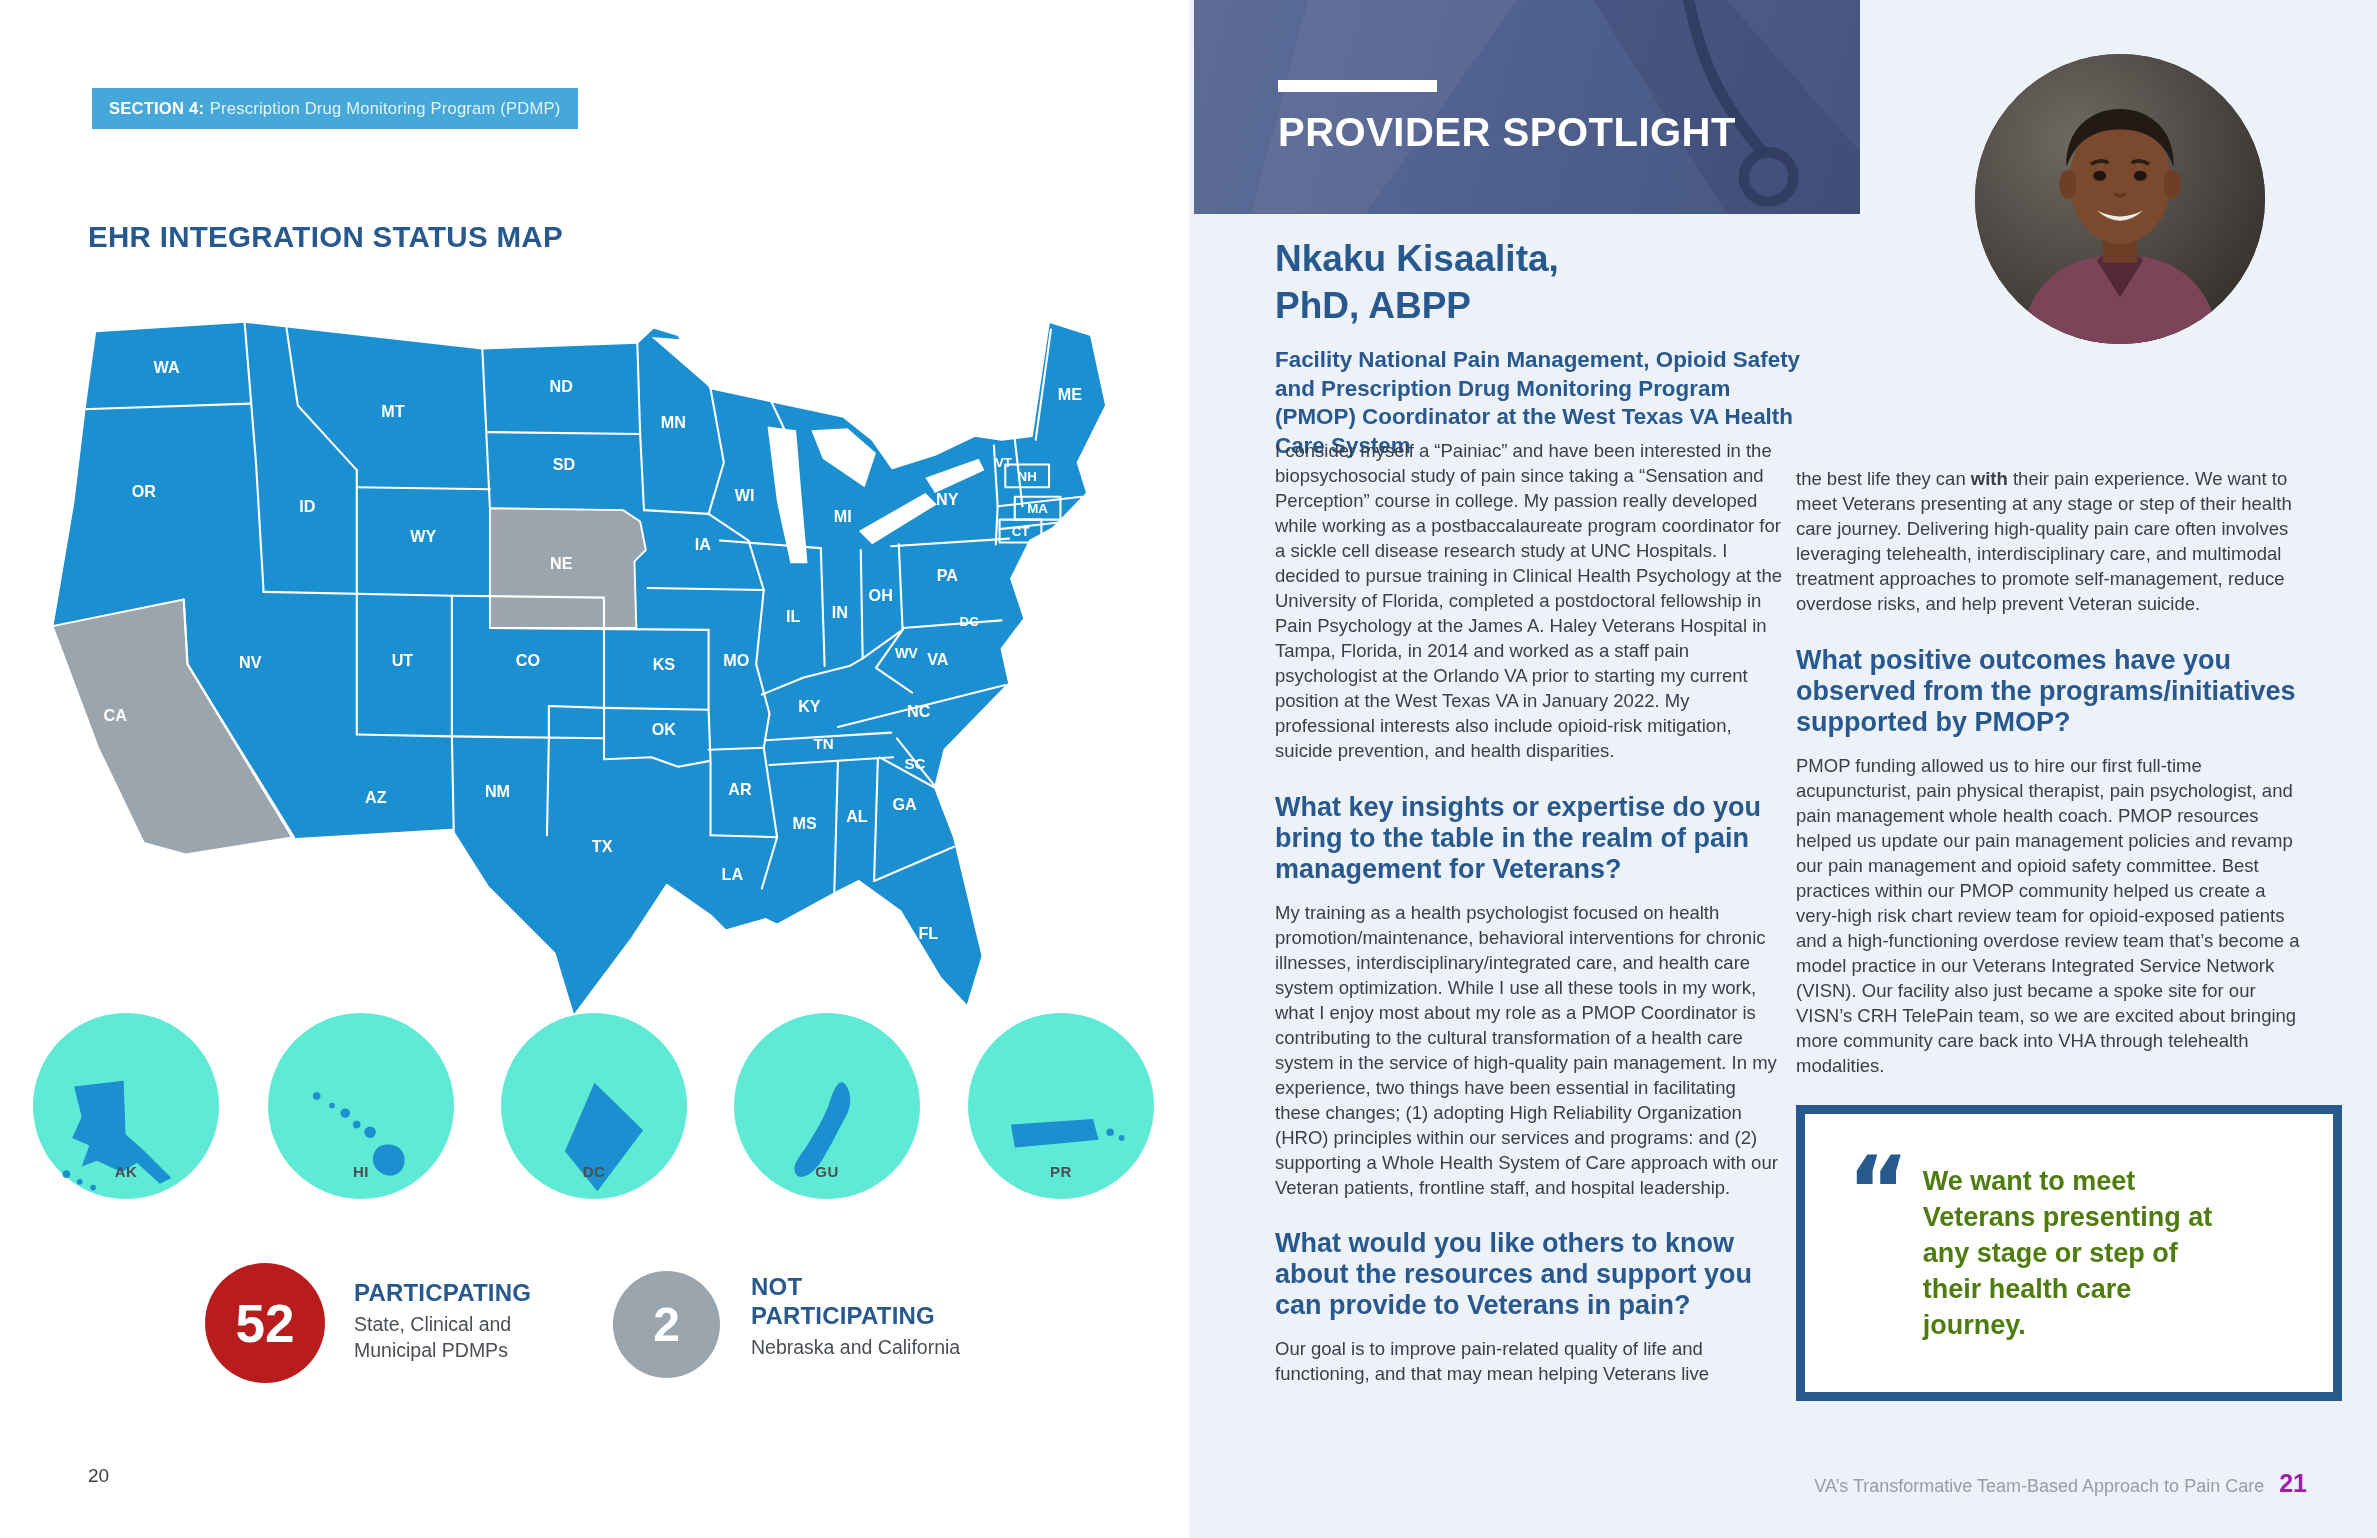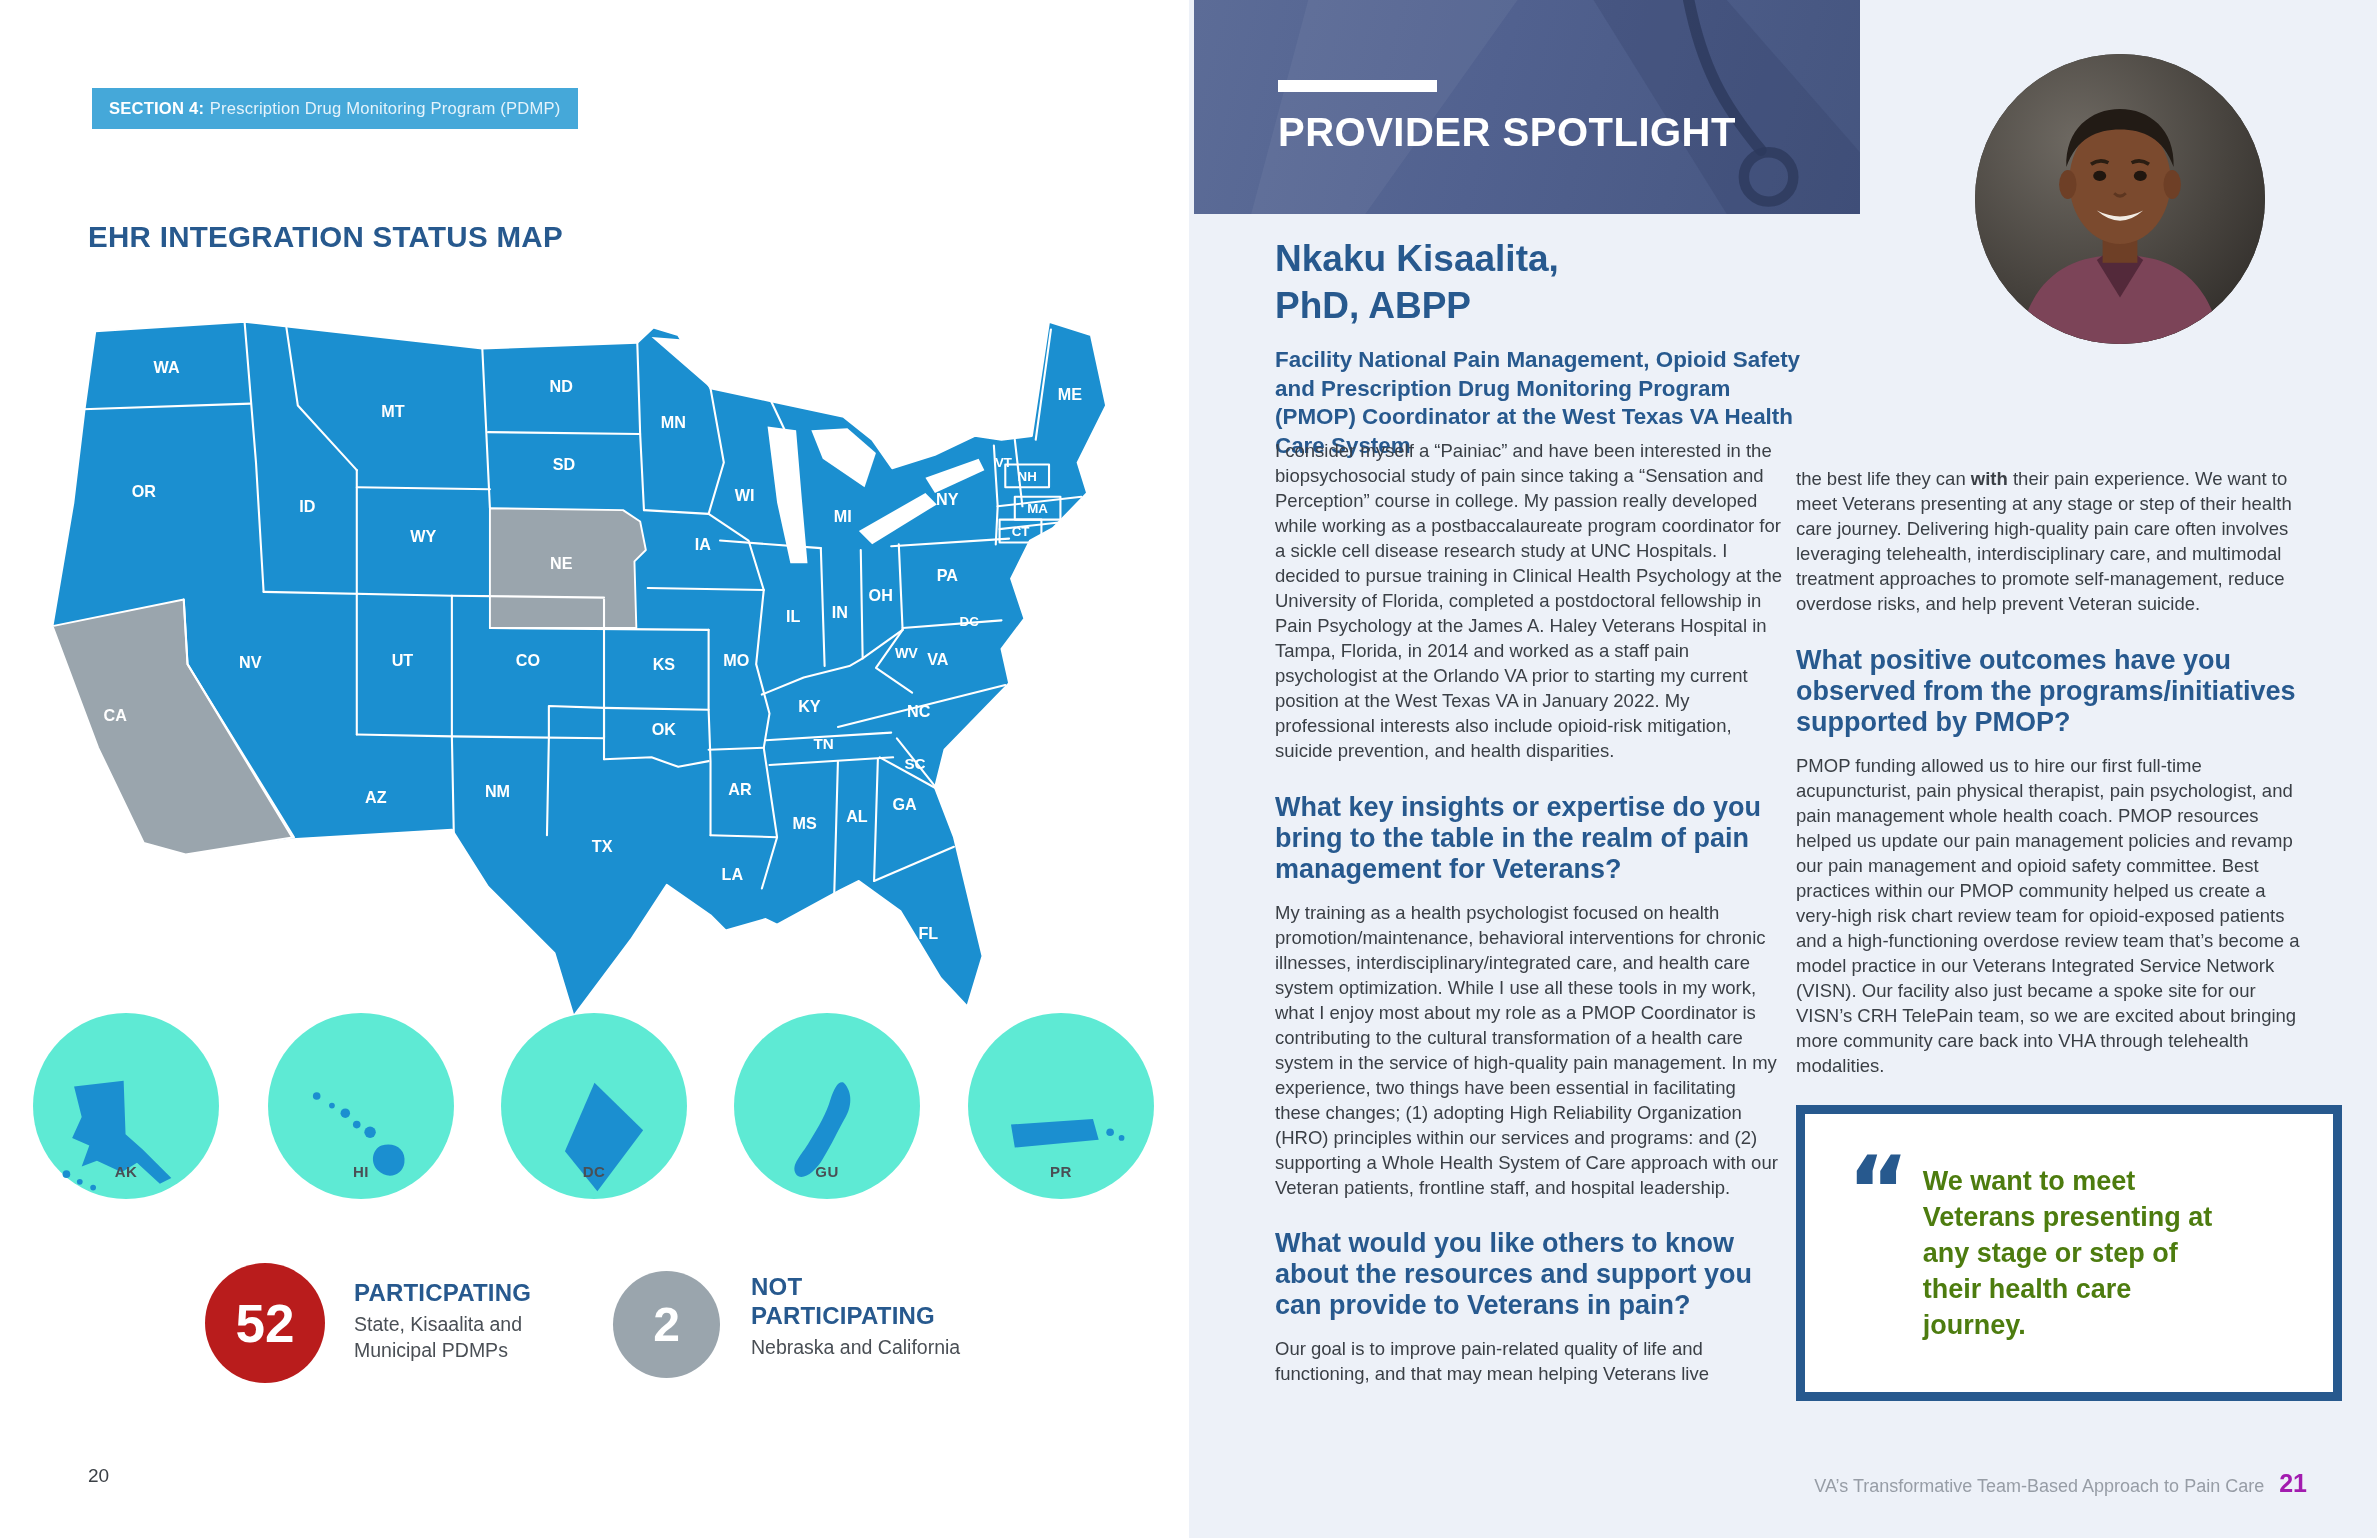--- a/index.html
+++ b/index.html
@@ -277,21 +277,21 @@
     </svg>
     <div class="terr-label">PR</div>
   </div>
 
   <div id="stat-circle-0" class="abs stat-circle">
     <span>52</span>
   </div>
   <div id="stat-text-0" class="abs">
     <div class="stat-label">PARTICPATING</div>
     <div class="stat-sub">
-      <div>State, Kisaalita and</div>
+      <div>State, Clinical and</div>
       <div>Municipal PDMPs</div>
     </div>
   </div>
   <div id="stat-circle-1" class="abs stat-circle">
     <span>2</span>
   </div>
   <div id="stat-text-1" class="abs">
     <div class="stat-label">NOT</div>
     <div class="stat-label">PARTICIPATING</div>
     <div class="stat-sub">

